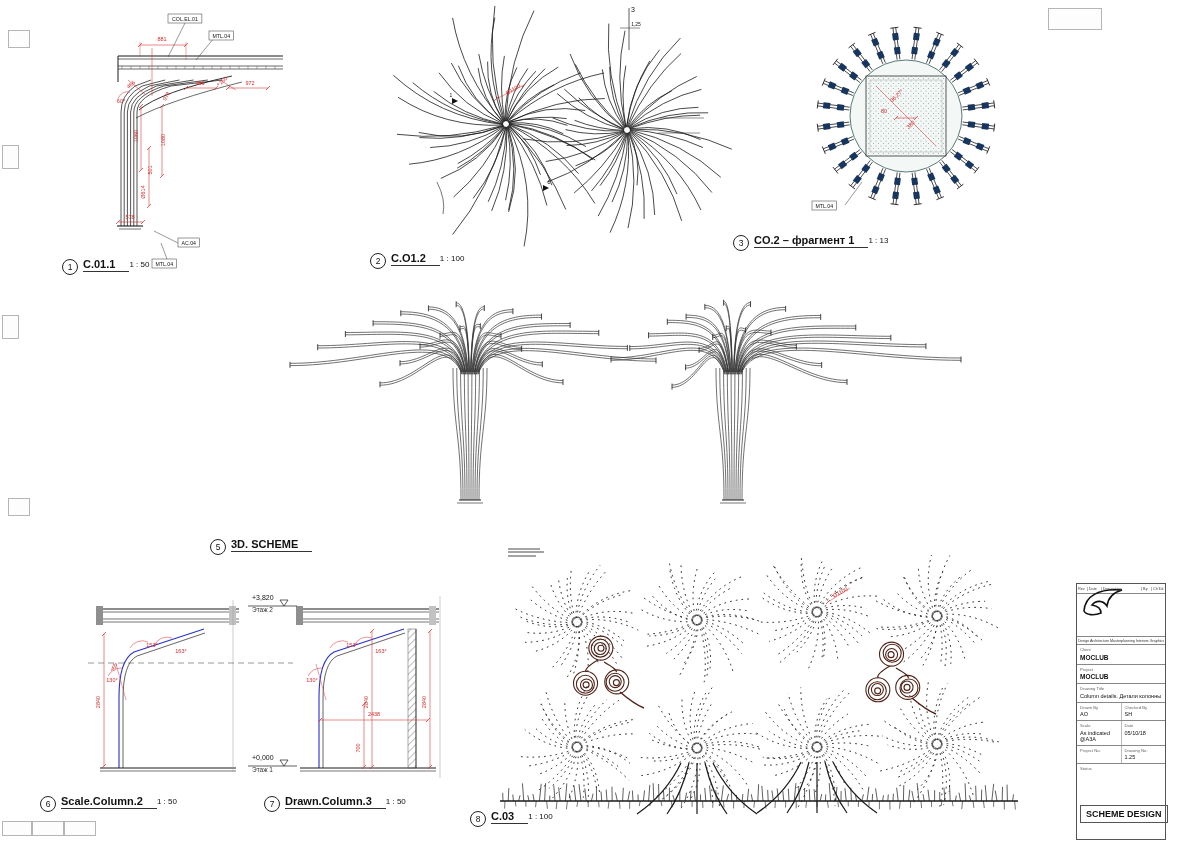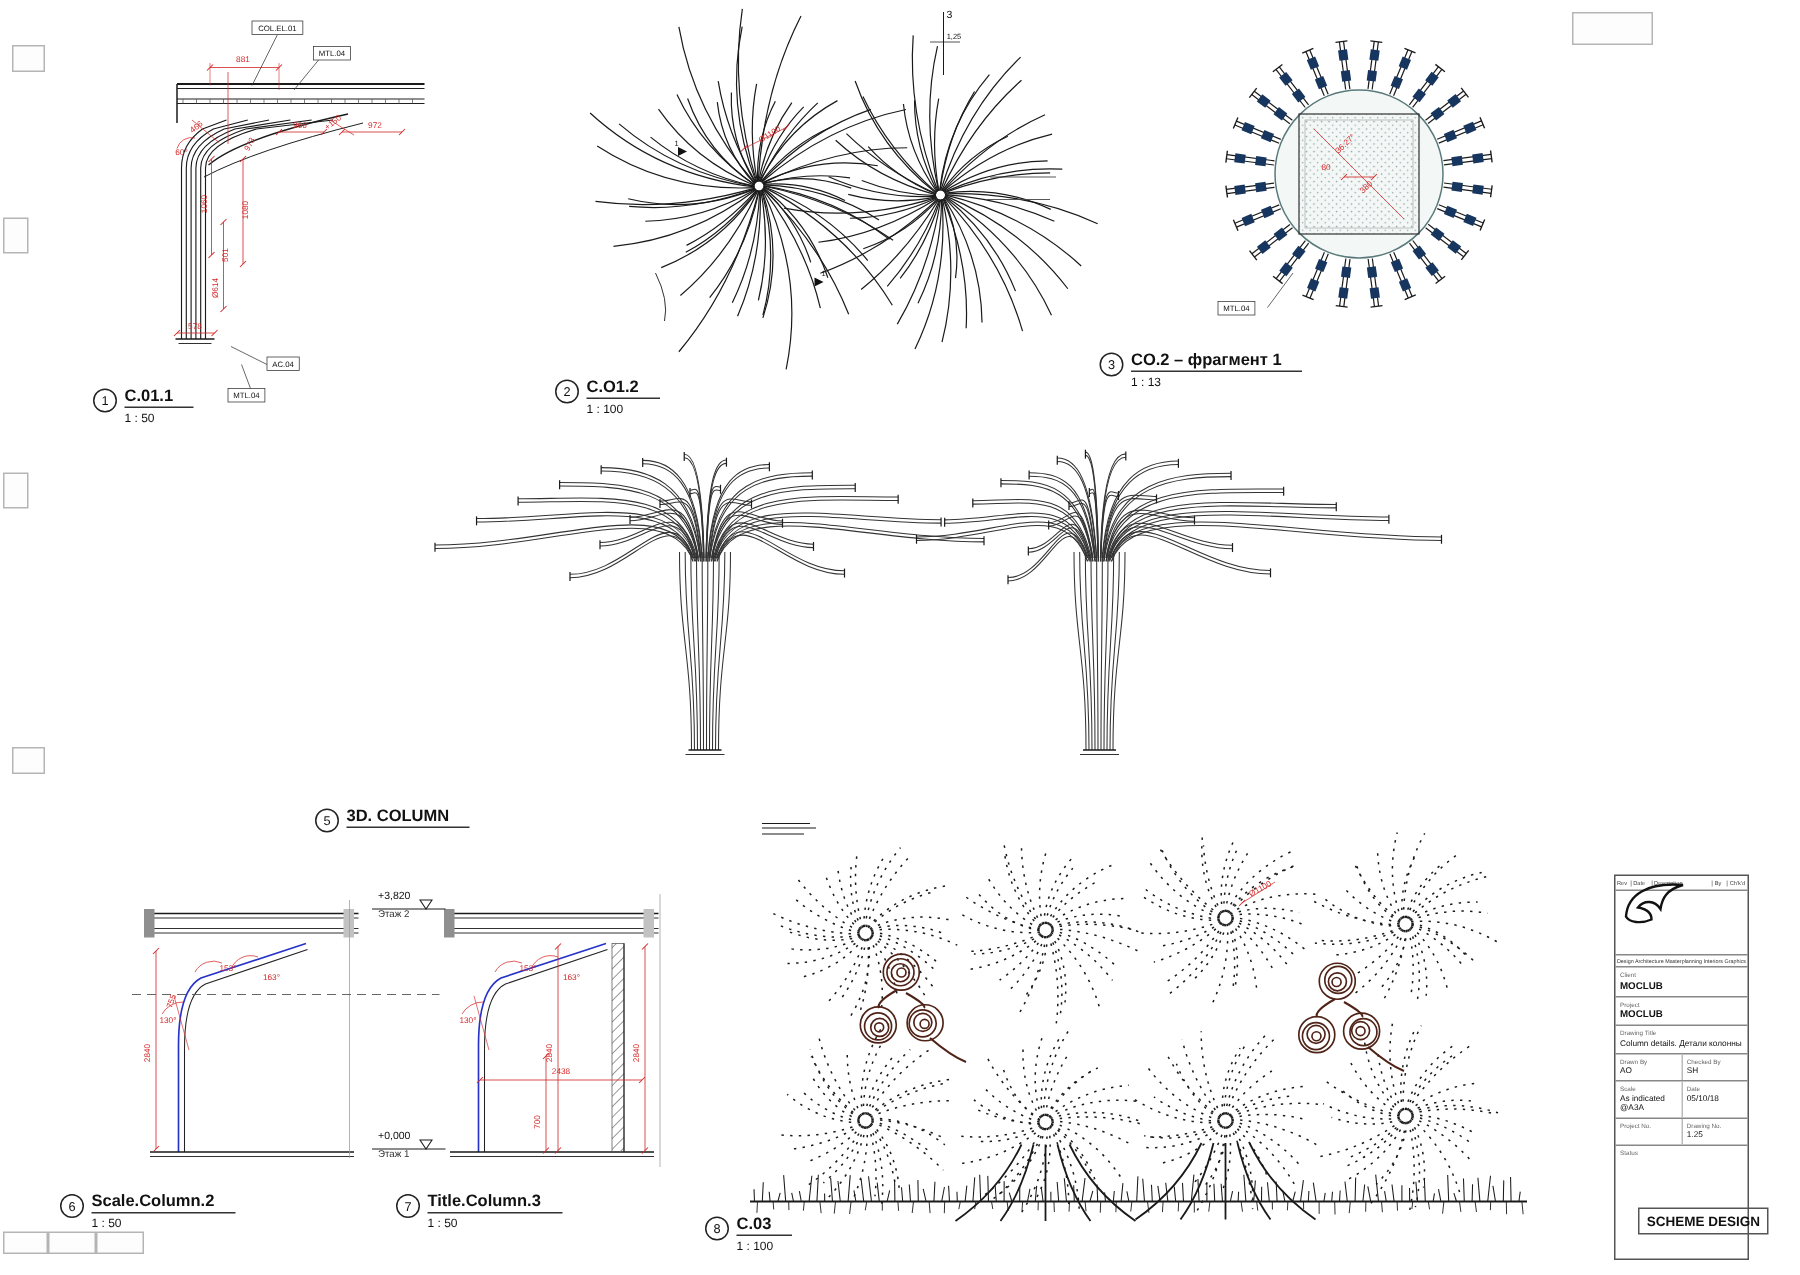--- a/index.html
+++ b/index.html
@@ -3,21 +3,21 @@
 <meta charset="utf-8">
 <style>
   html,body{margin:0;padding:0;background:#e8e8e8;}
   .sheet{position:relative;width:1200px;height:850px;background:#ffffff;overflow:hidden;
          font-family:"Liberation Sans",sans-serif;color:#111;}
   svg{position:absolute;left:0;top:0;font-family:"Liberation Sans",sans-serif;}
   
   .dtitle{position:absolute;display:flex;gap:5px;align-items:flex-start;}
   .dnum{width:14px;height:14px;border:1px solid #222;border-radius:50%;font-size:8.5px;
         display:flex;align-items:center;justify-content:center;margin-top:1px;background:#fff;}
-  .dtxt{display:flex;flex-direction:column;}
+  .dtxt{display:flex;flex-direction:row;}
   .dtt{font-weight:bold;font-size:11px;border-bottom:1px solid #333;padding:0 14px 1px 0;white-space:nowrap;}
   .dsc{font-size:8px;margin-top:2px;}
   .dsc:empty{display:none;}
   
   .lvl{position:absolute;line-height:1.1;}
   .lvl-v{font-size:7px;color:#111;}
   .lvl-n{font-size:6.5px;color:#333;margin-top:4px;}
   
   .regbox{position:absolute;border:1px solid #b5b5b5;background:#fdfdfd;}
   
@@ -30,21 +30,21 @@
   .tb-rev span:nth-child(5){width:14%;border-right:none;}
   .tb-logo{height:42px;border-bottom:1px solid #888;display:flex;align-items:center;justify-content:center;}
   .tb-disc{font-size:3.6px;color:#333;text-align:center;padding:1.5px 0;border-bottom:1px solid #888;white-space:nowrap;overflow:hidden;}
   .tb-sec{padding:2px 3px 3px;border-bottom:1px solid #888;}
   .lab{font-size:4.2px;color:#666;}
   .val{font-size:6.5px;color:#111;margin-top:1.5px;font-weight:bold;}
   .val-sm{font-size:5.5px;color:#111;margin-top:1.5px;}
   .tb-two{display:flex;border-bottom:1px solid #888;}
   .tb-cell{flex:1;padding:2px 3px 3px;}
   .tb-cell + .tb-cell{border-left:1px solid #bbb;}
-  .tb-status{flex:1;padding:2px 3px;display:flex;}
+  .tb-status{flex:1;padding:2px 3px;display:flex;flex-direction:column;}
   .status-big{font-size:9px;font-weight:bold;text-align:center;margin:auto auto 14px;border:1px solid #555;
               padding:3px 5px;white-space:nowrap;}
 </style>
 </head>
 <body>
 
 <div class="sheet">
 
   <svg id="cad" width="1200" height="850" viewBox="0 0 1200 850">
     <defs>
@@ -1190,34 +1190,34 @@
       <div class="dtitle" style="left: 733px; top: 234px;">
         <span class="dnum">3</span>
         <span class="dtxt">
           <span class="dtt">CO.2 – фрагмент 1</span>
           <span class="dsc">1 : 13</span>
         </span>
       </div>
       <div class="dtitle" style="left: 210px; top: 538px;">
         <span class="dnum">5</span>
         <span class="dtxt">
-          <span class="dtt">3D. COLUMN</span>
+          <span class="dtt">3D. SCHEME</span>
         </span>
       </div>
       <div class="dtitle" style="left: 40px; top: 795px;">
         <span class="dnum">6</span>
         <span class="dtxt">
           <span class="dtt">Scale.Column.2</span>
           <span class="dsc">1 : 50</span>
         </span>
       </div>
       <div class="dtitle" style="left: 264px; top: 795px;">
         <span class="dnum">7</span>
         <span class="dtxt">
-          <span class="dtt">Title.Column.3</span>
+          <span class="dtt">Drawn.Column.3</span>
           <span class="dsc">1 : 50</span>
         </span>
       </div>
       <div class="dtitle" style="left: 470px; top: 810px;">
         <span class="dnum">8</span>
         <span class="dtxt">
           <span class="dtt">C.03</span>
           <span class="dsc">1 : 100</span>
         </span>
       </div>

